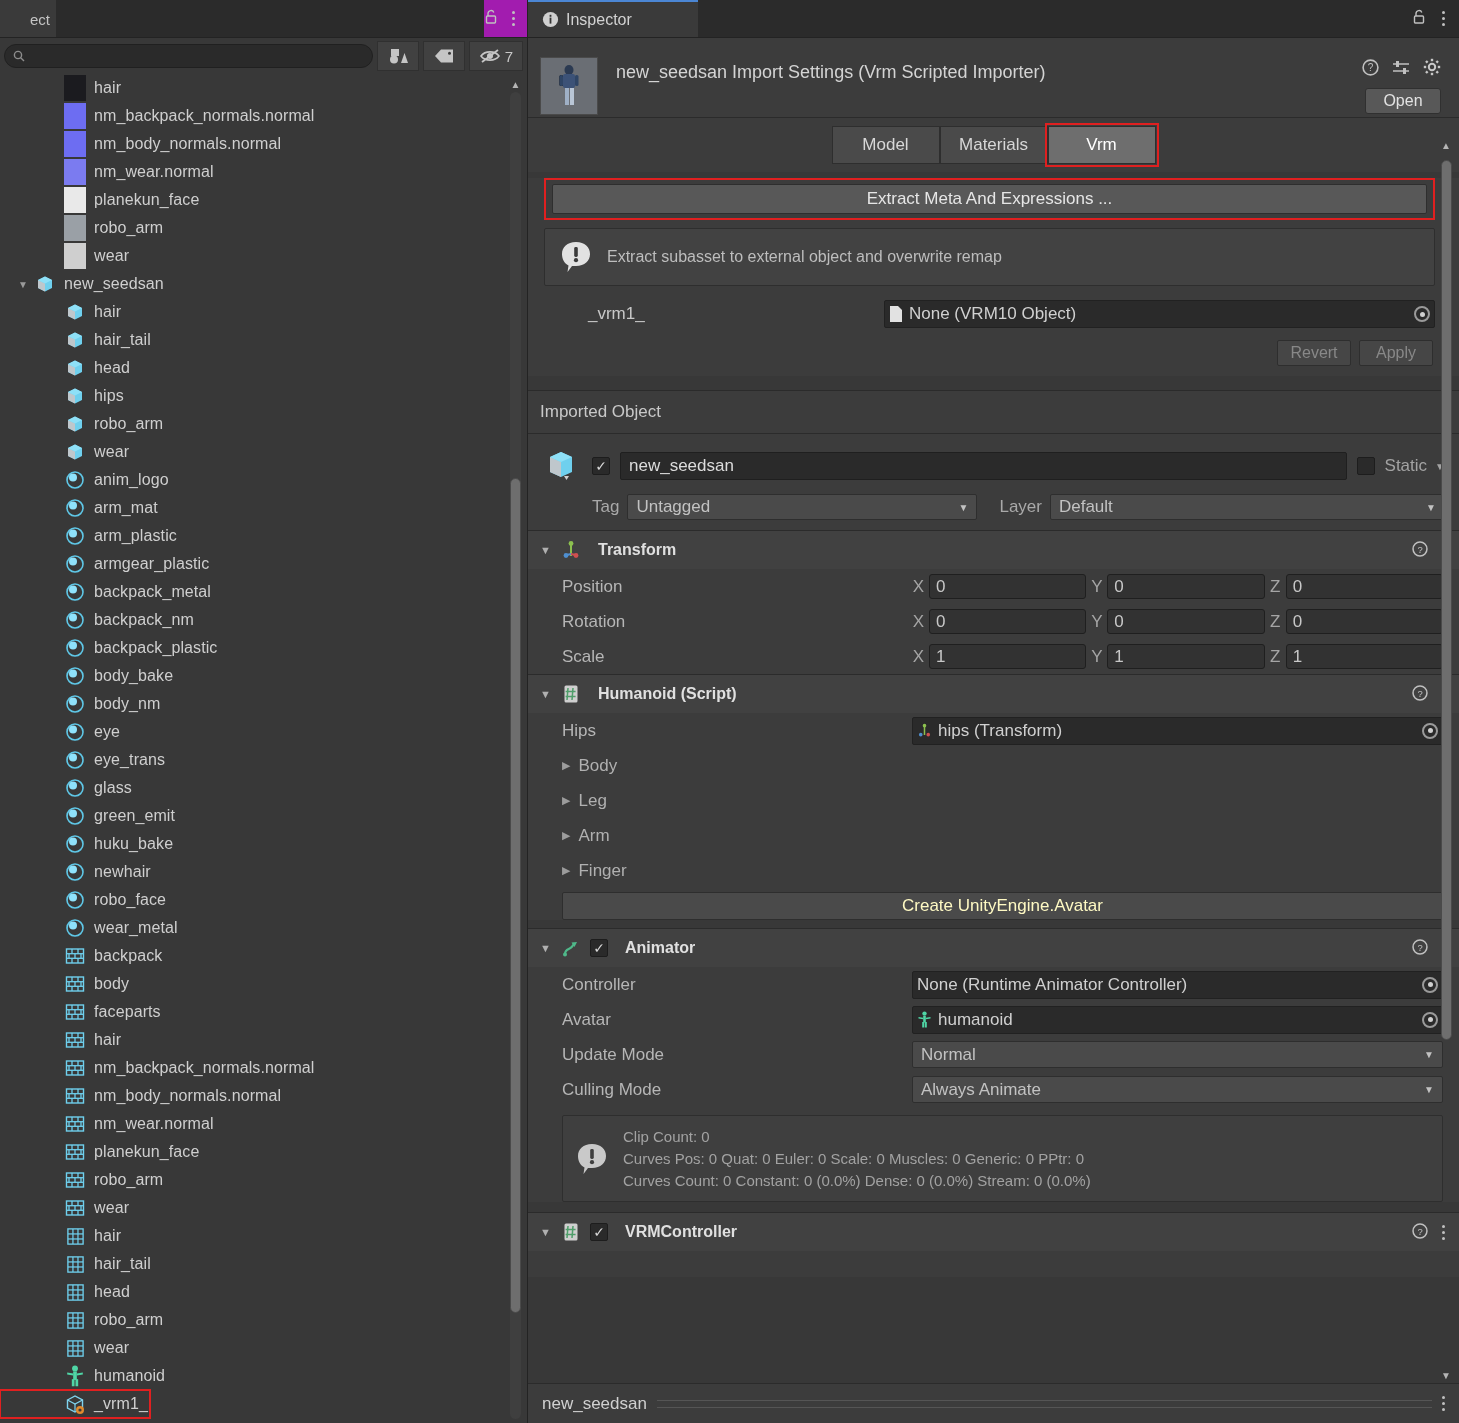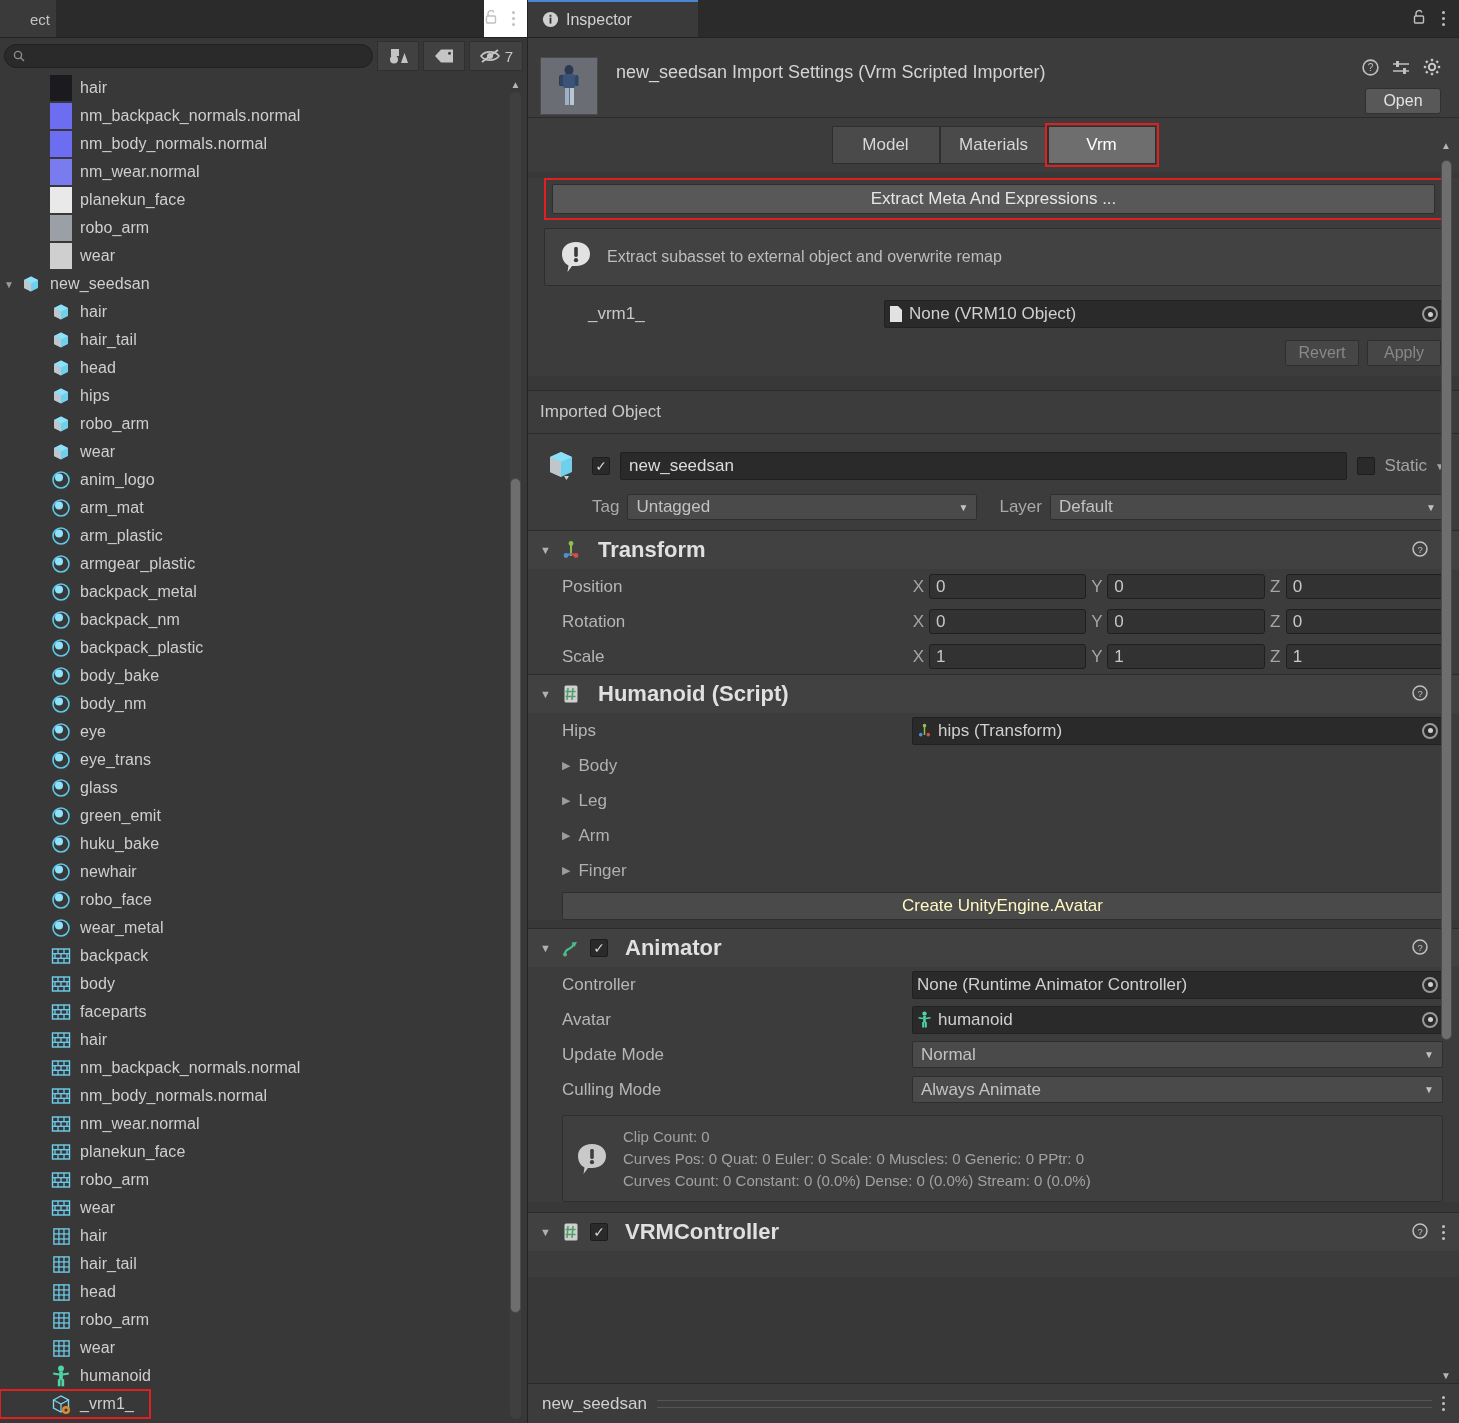--- a/index.html
+++ b/index.html
@@ -14,21 +14,21 @@
   }
   .app{ position:absolute; inset:0; display:flex; }
 
   
   .project-panel{
     width:528px; height:1423px; background:#383838;
     position:relative; flex:0 0 528px;
     border-right:1px solid #232323;
   }
   .proj-tabbar{
-    height:38px; background:#ffffff; position:relative;
+    height:38px; background:#a21caf; position:relative;
     display:flex; align-items:stretch;
     border-bottom:1px solid #232323;
   }
   .proj-tab{
     width:56px; background:#3a3a3a; color:#c4c4c4;
     display:flex; align-items:center; justify-content:flex-end;
     padding-right:6px; font-size:15px;
     border-top:2px solid #3a3a3a;
   }
   .proj-tabbar-rest{ flex:1; background:#2b2b2b; }
@@ -48,21 +48,21 @@
     display:flex; align-items:center; justify-content:center; gap:2px;
     color:#c8c8c8; font-size:15px;
   }
   .tbtn.wide{ min-width:54px; }
 
   .proj-list{
     position:absolute; top:74px; left:0; right:0; bottom:0;
     background:#383838; overflow:hidden;
   }
   .row{
-    height:28px; display:flex; align-items:center; padding-left:0px;
+    height:28px; display:flex; align-items:center; padding-left:14px;
     white-space:nowrap;
   }
   .row .label{ font-size:16px; color:#cfcfcf; letter-spacing:.1px;}
   .foldout{
     width:18px; height:28px; display:flex; align-items:center; justify-content:center;
     color:#9a9a9a; font-size:10px;
   }
   .icon-slot{ width:26px; height:28px; display:flex; align-items:center; justify-content:center; margin-right:6px; }
 
   
@@ -126,21 +126,21 @@
 
   .tabs-row{ height:54px; background:#3c3c3c; display:flex; align-items:center; justify-content:center; position:relative;}
   .segbtn{
     height:38px; min-width:108px; background:#4a4a4a; border:1px solid #2e2e2e;
     display:flex; align-items:center; justify-content:center;
     color:#d7d7d7; font-size:17px;
   }
   .segbtn.active{ background:#6e6e6e; color:#fff; }
   .redbox{ outline:2px solid #e02020; outline-offset:1px; }
 
-  .vrm-pane{ background:#3c3c3c; padding:0 16px 10px 16px; }
+  .vrm-pane{ background:#3c3c3c; padding:0 24px 10px 16px; }
   .bigbtn{
     height:30px; background:#585858; border:1px solid #2e2e2e; border-radius:2px;
     display:flex; align-items:center; justify-content:center;
     color:#e6e6e6; font-size:17px; margin:0 2px;
   }
   .redwrap{ border:2px solid #e02020; padding:4px; margin:6px 0 0 0;}
   .helpbox{
     background:#424242; border:1px solid #2e2e2e; border-radius:2px;
     display:flex; align-items:center; gap:14px; padding:10px 14px; margin-top:8px; min-height:58px;
   }
@@ -191,21 +191,21 @@
     display:flex; align-items:center; padding:0 8px; color:#c2c2c2; font-size:17px;
     justify-content:space-between;
   }
 
   .comp{ background:#3c3c3c; border-top:1px solid #2b2b2b; }
   .comp-hdr{
     height:38px; display:flex; align-items:center; gap:9px; padding:0 12px;
     background:#414141; position:relative;
   }
   .tri{ color:#b0b0b0; font-size:11px; width:12px; }
-  .comp-title{ font-size:22px; color:#e0e0e0; font-weight:bold; margin-left:8px;}
+  .comp-title{ font-size:16px; color:#e0e0e0; font-weight:bold; margin-left:8px;}
   .comp-hdr .right{ position:absolute; right:14px; display:flex; gap:14px; align-items:center; }
 
   .prop{ display:flex; align-items:center; height:35px; padding:0 16px 0 34px; }
   .prop .pl{ width:350px; color:#b6b6b6; font-size:17px; }
   .prop .pv{ flex:1; display:flex; align-items:center; gap:6px; }
   .vec{ display:flex; align-items:center; gap:4px; flex:1; }
   .axis{ color:#a5a5a5; font-size:17px; width:13px; text-align:center; }
   .numf{
     flex:1; height:25px; background:#323232; border:1px solid #1f1f1f; border-radius:3px;
     display:flex; align-items:center; padding:0 6px; color:#c8c8c8; font-size:17px;

